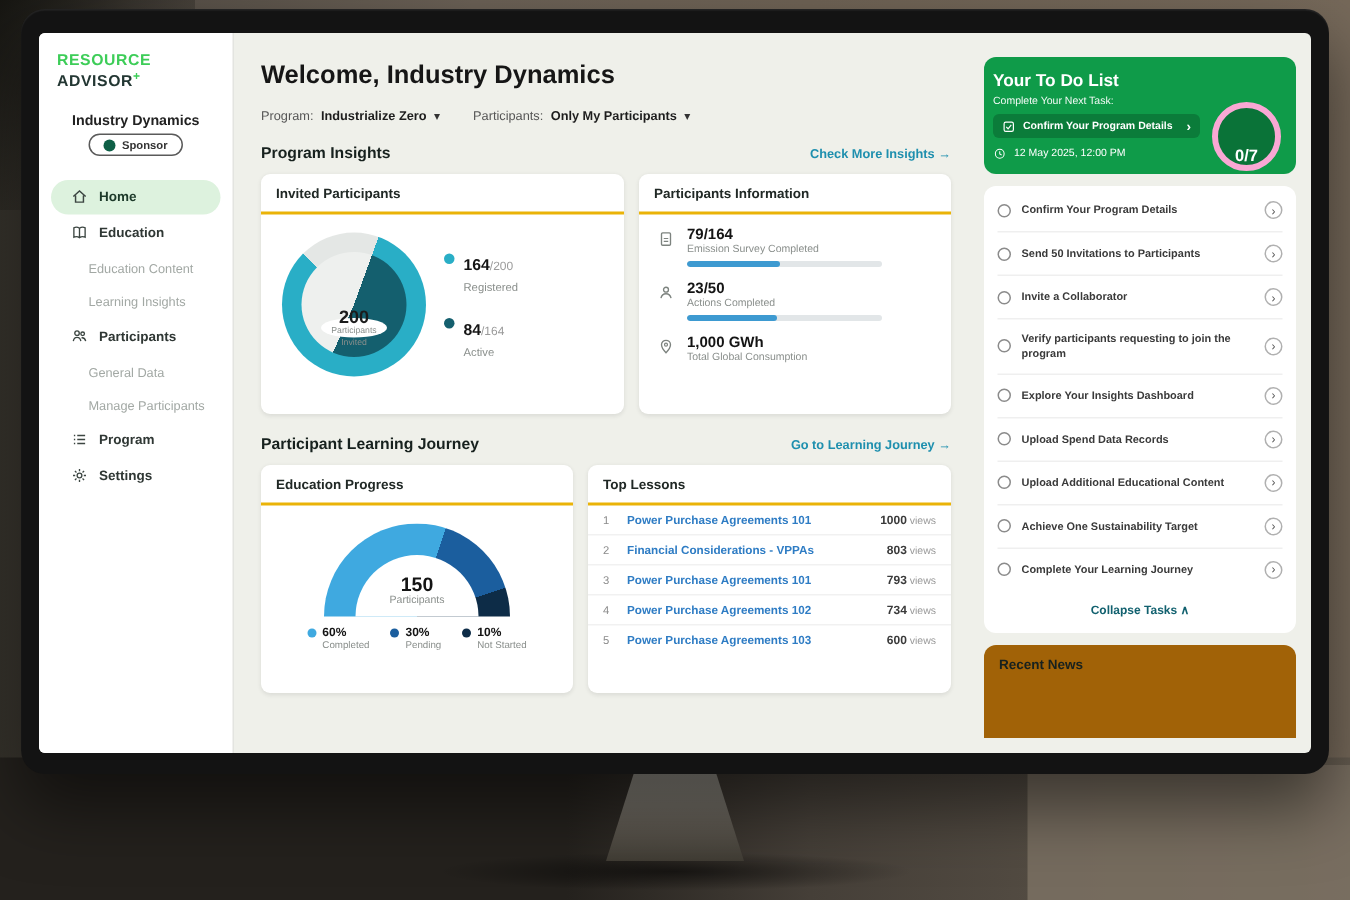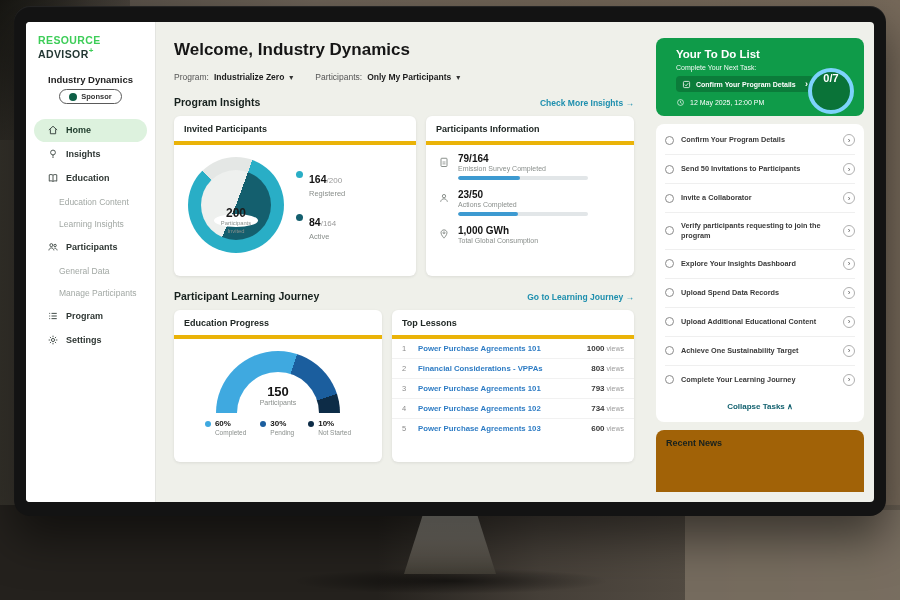--- a/index.html
+++ b/index.html
@@ -46,21 +46,21 @@
   .welcome { font-size:17px; font-weight:bold; color:#161616; margin-top:4px; }
   .filters { display:flex; gap:22px; margin-top:12px; font-size:8.5px; color:#555; align-items:center; }
   .filter { display:flex; gap:5px; align-items:center; cursor:pointer; }
   .filter b { color:#1d1d1d; font-size:8.5px; }
   .caret { font-size:8px; color:#333; }
   .sec-row { display:flex; justify-content:space-between; align-items:baseline; margin-top:14px; }
   .sec-title { font-size:10.5px; font-weight:bold; color:#17211e; }
   .sec-link { font-size:8.5px; font-weight:bold; color:#1e8fae; cursor:pointer; }
   .cards { display:flex; gap:10px; margin-top:8px; }
   .card { background:#fff; border-radius:6px; box-shadow:0 1px 3px rgba(40,40,40,.10); }
-  .card-title { font-size:9px; font-weight:bold; color:#202825; padding:8px 10px 7px; border-bottom:4px solid #eab308; }
+  .card-title { font-size:9px; font-weight:bold; color:#202825; padding:8px 10px 7px; border-bottom:2px solid #eab308; }
 
   
   .card-invited { width:242px; height:160px; }
   .inv-body { display:flex; align-items:center; gap:12px; padding:12px 8px 0 14px; }
   .donut { position:relative; width:96px; height:96px; }
   .ring { position:absolute; border-radius:50%; }
   .ring.outer { inset:0; }
   .ring.inner { inset:13px; }
   .hole { position:absolute; inset:26px; background:#fff; border-radius:50%; display:flex; flex-direction:column;
     align-items:center; justify-content:center; text-align:center;margin-top:31px; }
@@ -101,31 +101,31 @@
   .card-lessons { width:242px; height:152px; }
   .lesson-row { display:flex; align-items:center; gap:8px; padding:5px 10px; border-bottom:1px solid #f1f1f1; }
   .lesson-row:last-child { border-bottom:none; }
   .l-rank { font-size:7.5px; color:#8b8b8b; width:8px; }
   .l-title { flex:1; font-size:7.8px; font-weight:bold; color:#2e7cc4; cursor:pointer; }
   .l-views { font-size:8px; font-weight:bold; color:#3a3a3a; }
   .l-views span { font-weight:normal; color:#9a9a9a; font-size:7px; }
 
   
   .rightcol { position:absolute; left:630px; top:16px; width:208px; }
-  .todo-card { background:#0f9b49; border-radius:8px; padding:10px 20px 9px; color:#fff; position:relative; }
+  .todo-card { background:#0f9b49; border-radius:8px; padding:10px 6px 9px; color:#fff; position:relative; }
   .todo-title { font-size:11.5px; font-weight:bold; }
   .todo-sub { font-size:7px; margin-top:4px; opacity:.95; }
   .todo-next { display:flex; align-items:center; gap:5px; background:#0b7c3a; border-radius:4px;
     padding:3px 6px; margin-top:5px; width:138px; font-size:7px; font-weight:bold; cursor:pointer; }
   .todo-next .txt { flex:1; }
   .ci { width:9px; height:9px; flex:none; } .ci svg { width:9px; height:9px; }
   .next-arrow { font-size:9px; }
   .todo-due { display:flex; align-items:center; gap:5px; margin-top:6px; font-size:7px; }
   .todo-progress { position:absolute; right:10px; top:30px; width:46px; height:46px; border-radius:50%;
-    background:#0a7338; border:4px solid #7dd3fc; display:flex; align-items:flex-start; justify-content:center;
+    background:#0a7338; border:4px solid #f9a8d4; display:flex; align-items:flex-end; justify-content:center;
     font-size:11px; font-weight:bold; color:#fff; }
   .tasks-card { background:#fff; border-radius:8px; margin-top:8px; padding:2px 9px; }
   .task-row { display:flex; align-items:center; gap:7px; padding:8px 0; border-bottom:1px solid #efefef; cursor:pointer; }
   .task-check { width:9px; height:9px; border:1px solid #8b8b8b; border-radius:50%; flex:none; }
   .task-label { flex:1; font-size:7.3px; font-weight:bold; color:#3a3a3a; line-height:1.35; }
   .task-go { width:12px; height:12px; border:1px solid #b0b0b0; border-radius:50%; flex:none; display:flex;
     align-items:center; justify-content:center; font-size:8px; color:#555; }
   .collapse { text-align:center; padding:8px 0 9px; font-size:8px; font-weight:bold; color:#12616f; cursor:pointer; }
   .news-card { background:#a16207; border-radius:8px 8px 0 0; margin-top:8px; padding:8px 10px; height:62px; }
   .news-title { font-size:9px; font-weight:bold; color:#17211e; }
@@ -159,29 +159,20 @@
             <span class="nicon">
                 <svg viewBox="0 0 16 16">
                   <path d="M2.5 8 8 3l5.5 5M4.5 7v6h7V7" fill="none" stroke="currentColor" stroke-width="1.3"></path>
                 </svg>
               </span>
             <span>Home</span>
           </div>
           <div class="nav-item">
             <span class="nicon">
                 <svg viewBox="0 0 16 16">
-                  <circle cx="8" cy="6" r="3.2" fill="none" stroke="currentColor" stroke-width="1.2"></circle>
-                  <path d="M6.8 10.5h2.4M7.2 12.5h1.6" stroke="currentColor" stroke-width="1.2"></path>
-                </svg>
-              </span>
-            <span>Insights</span>
-          </div>
-          <div class="nav-item">
-            <span class="nicon">
-                <svg viewBox="0 0 16 16">
                   <path d="M8 4.2C6.6 3.2 4.2 3.2 3 3.8v8.4c1.2-.6 3.6-.6 5 .4 1.4-1 3.8-1 5-.4V3.8c-1.2-.6-3.6-.6-5 .4zM8 4.2v8.4" fill="none" stroke="currentColor" stroke-width="1.2"></path>
                 </svg>
               </span>
             <span>Education</span>
           </div>
           <div class="nav-sub">
             <span>Education Content</span>
           </div>
           <div class="nav-sub">
             <span>Learning Insights</span>

